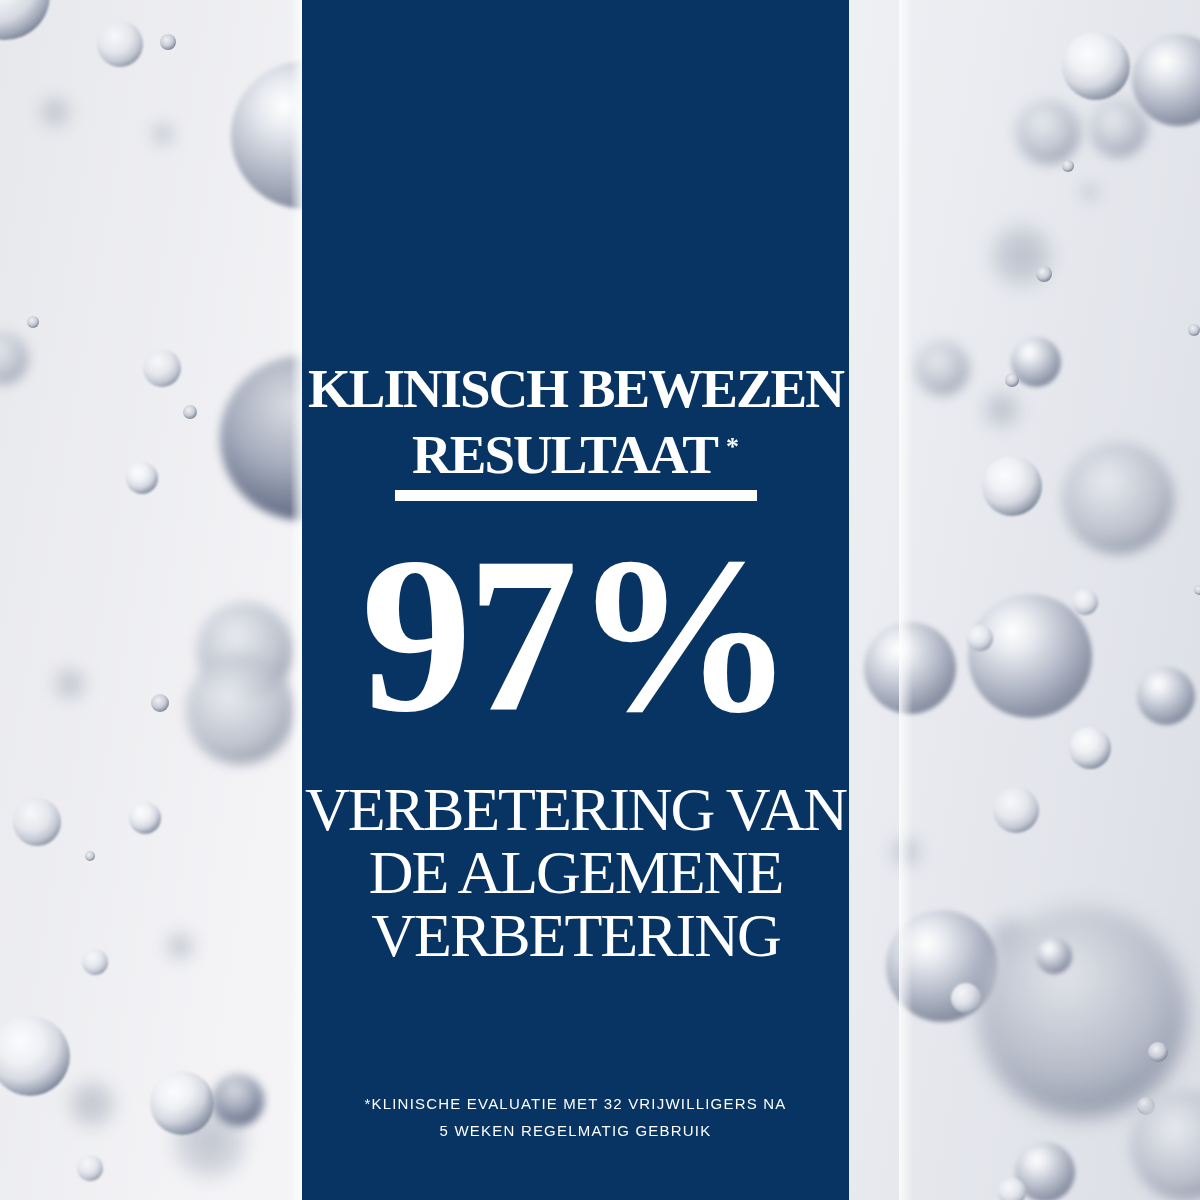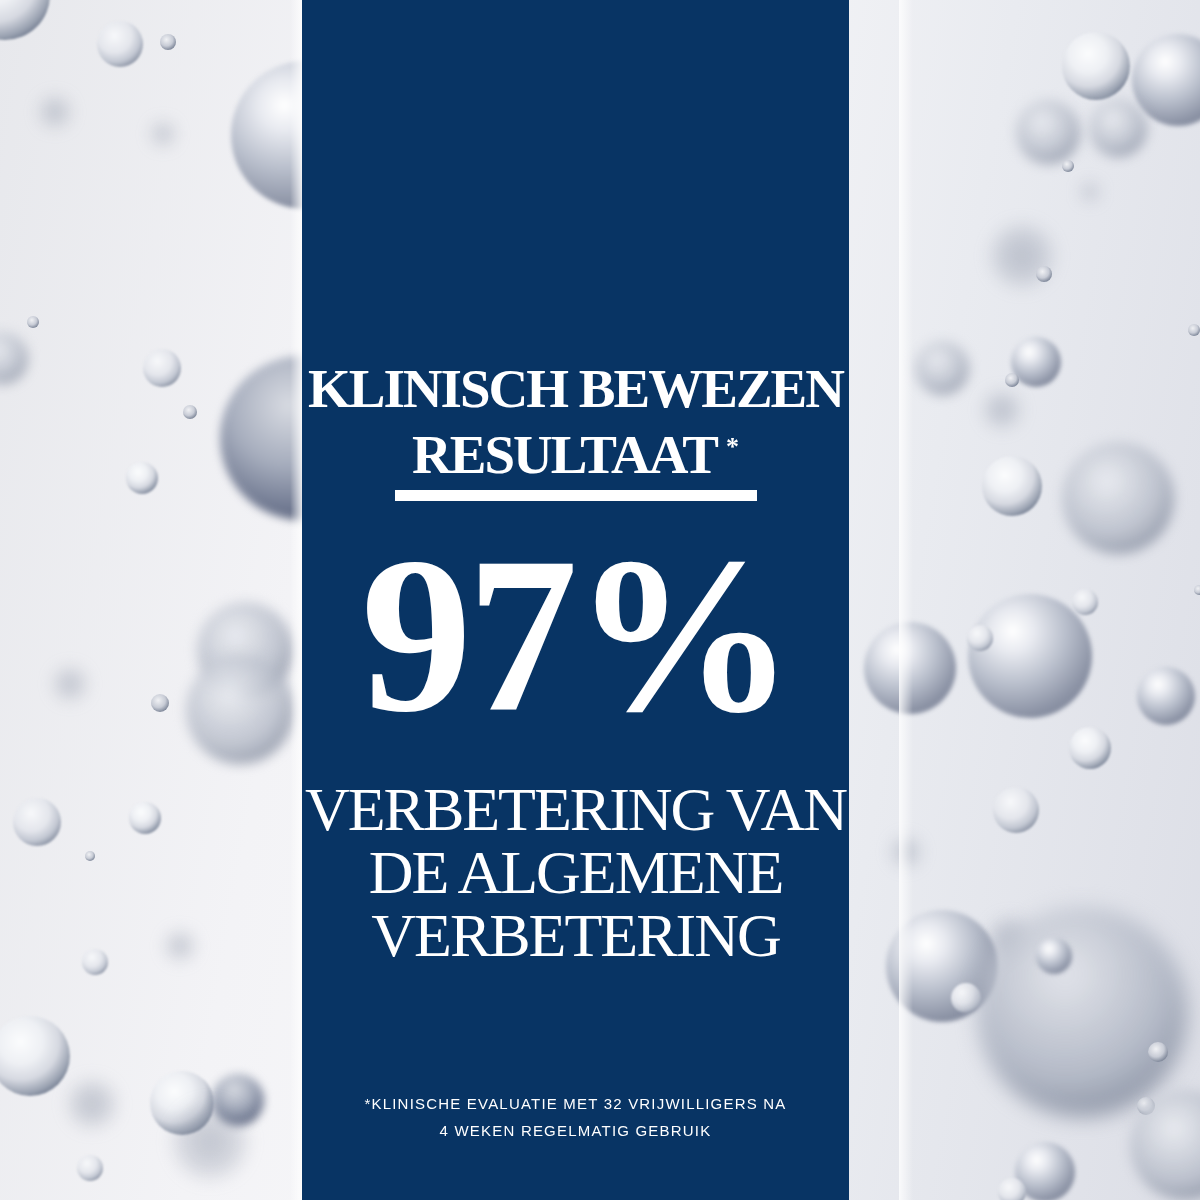--- a/index.html
+++ b/index.html
@@ -171,17 +171,17 @@
     <div class="txt stat">97%</div>
 
     <h2 class="txt subheading">
       <span class="s-line">VERBETERING VAN</span>
       <span class="s-line">DE ALGEMENE</span>
       <span class="s-line">VERBETERING</span>
     </h2>
 
     <p class="txt footnote">
       <span class="f-line">*KLINISCHE EVALUATIE MET 32 VRIJWILLIGERS NA</span>
-      <span class="f-line">4 WEKEN REGELMATIG GEBRUIK</span>
+      <span class="f-line">5 WEKEN REGELMATIG GEBRUIK</span>
     </p>
 
   </section>
 </div>
 
 </body></html>

